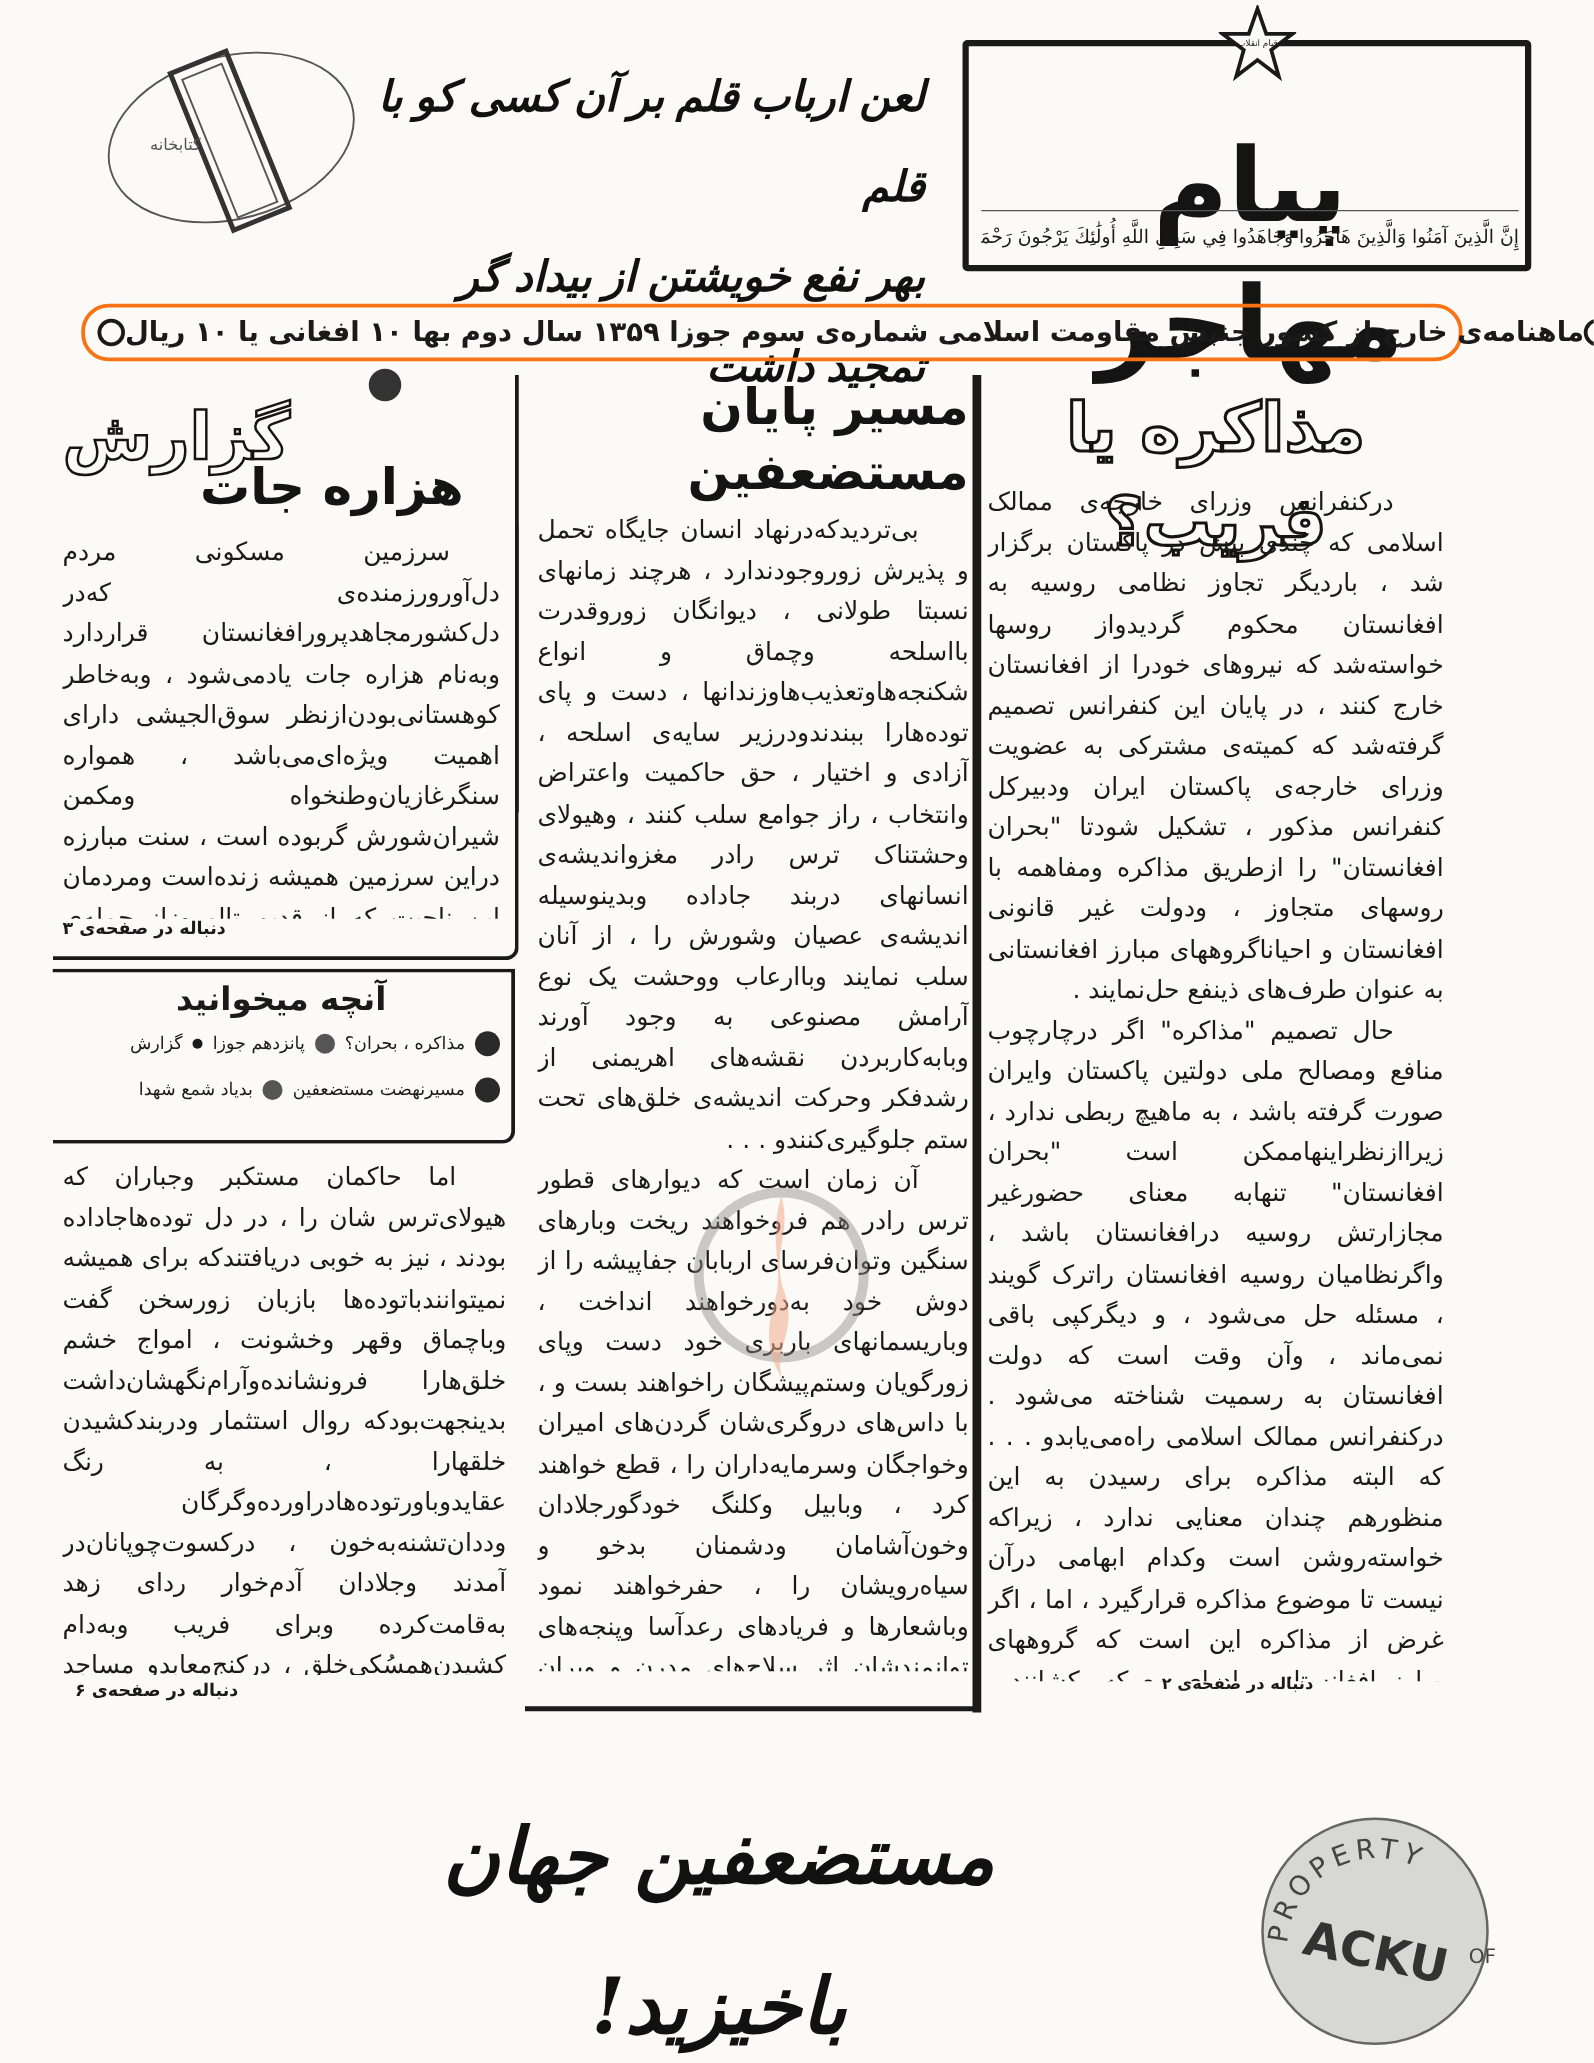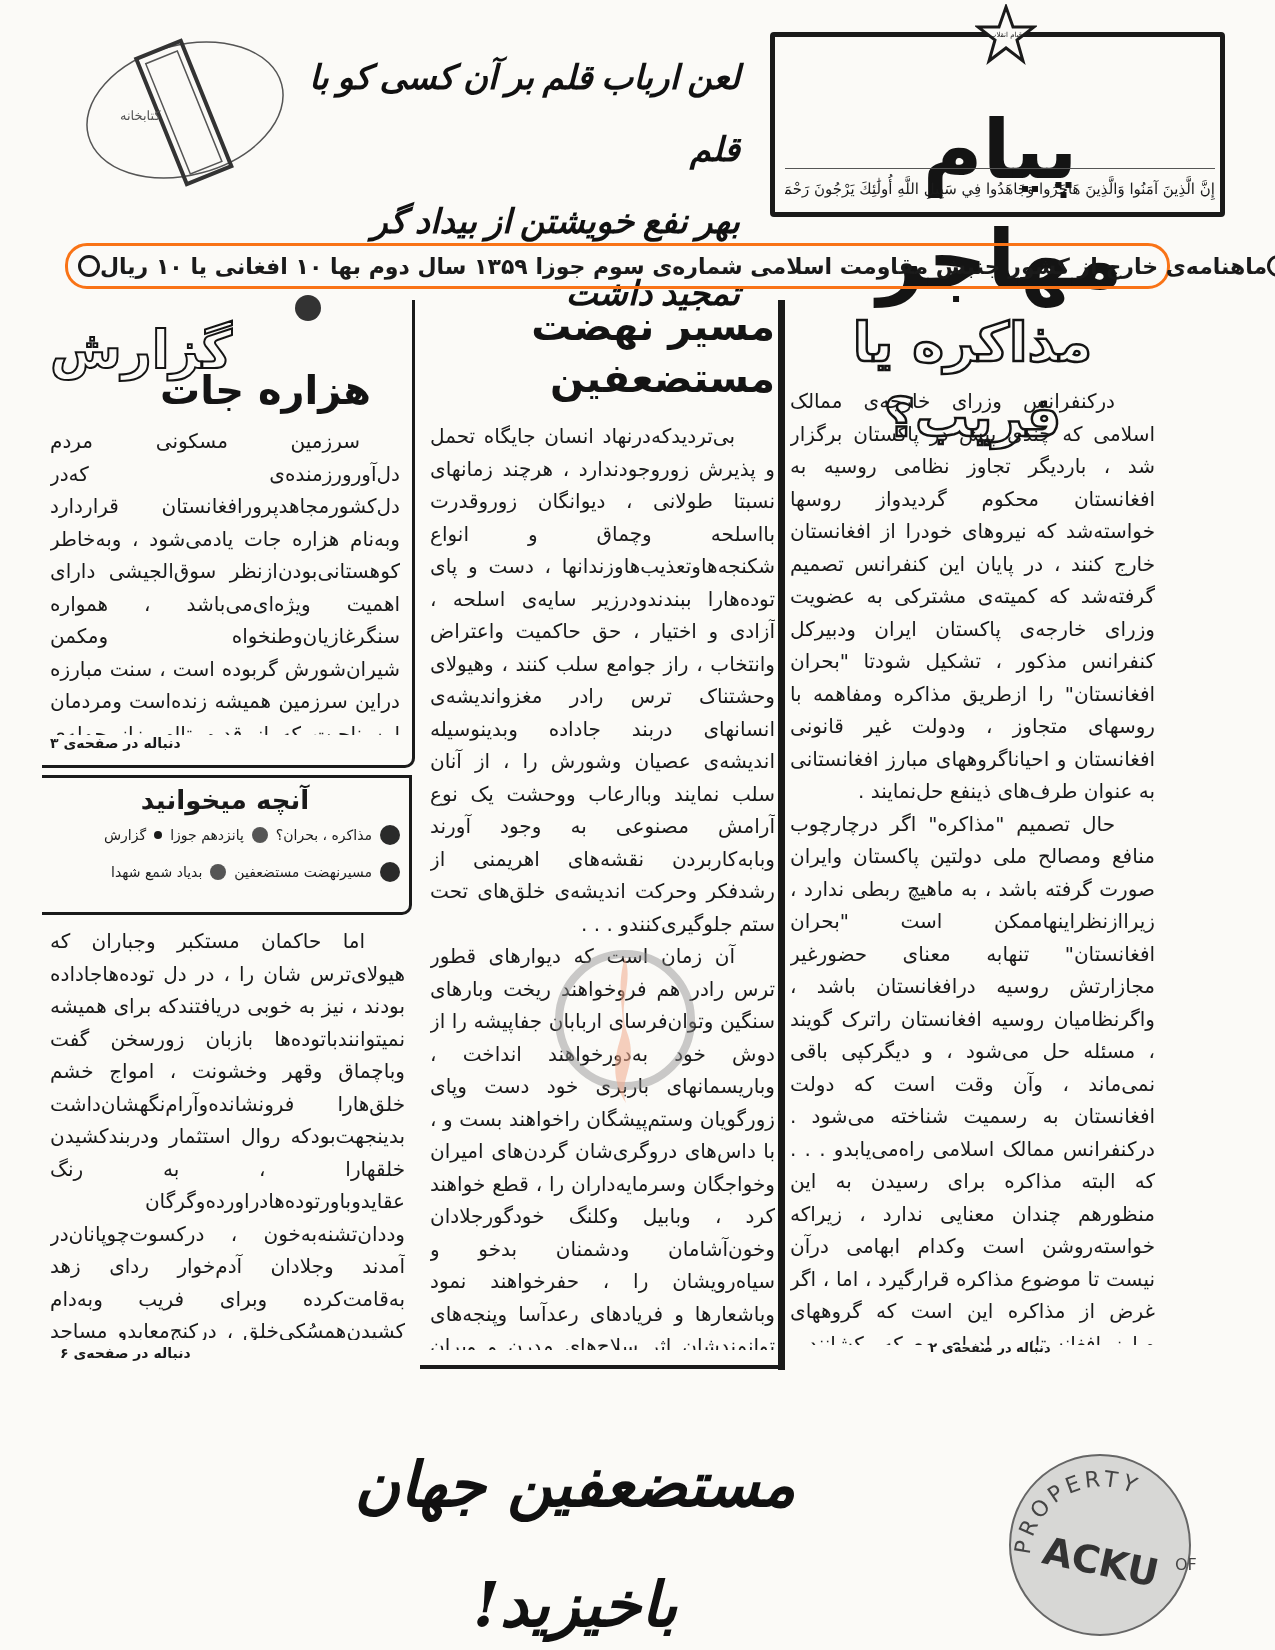--- a/index.html
+++ b/index.html
@@ -25,21 +25,21 @@
     color:#141414;
     margin-top:40px;
   }
   #verse-strip {
     left:785px; top:168px; width:430px; height:40px;
     border-top:1px solid #555; font-family:"DejaVu Serif", serif;
     font-size:15px; line-height:40px; text-align:center; white-space:nowrap; overflow:hidden;
   }
   #poem {
     left:300px; top:42px; width:440px; height:170px;
-    font-family:Liberation Serif, serif; font-style:italic; font-weight:bold;
+    font-family:Liberation Sans, sans-serif; font-style:italic; font-weight:bold;
     font-size:34px; line-height:72px; text-align:right; color:#111;
   }
   #library-seal { left:80px; top:25px; width:215px; height:170px; }
 
   
   #info-bar {
     left:65px; top:243px; width:1105px; height:46px;
     border:3px solid #f97316; border-radius:22px; box-sizing:border-box;
     display:flex; align-items:center; justify-content:space-between; padding:0 10px;
   }
@@ -63,21 +63,21 @@
     color:#fbfaf7; -webkit-text-stroke:2.5px #141414; letter-spacing:1px;
   }
   #col-right { left:790px; top:385px; width:365px; height:960px; overflow:hidden; }
   #cont-right { left:840px; top:1340px; width:300px; text-align:center; }
 
   
   #h-mid {
     left:425px; top:300px; width:350px; height:110px;
     font-weight:bold; font-size:40px; line-height:52px; direction:rtl; text-align:right; color:#141414;
   }
-  #col-mid { left:430px; top:420px; width:345px; height:930px; overflow:hidden; }
+  #col-mid { left:430px; top:407px; width:345px; height:930px; overflow:hidden; }
 
   
   #h-left-big {
     left:50px; top:315px; width:250px; height:70px;
     font-weight:bold; font-size:52px; line-height:70px; direction:rtl; text-align:left;
     color:#fbfaf7; -webkit-text-stroke:2px #141414;
   }
   #bullet-dot { left:295px; top:295px; width:26px; height:26px; border-radius:50%; background:#333; }
   #h-left-sub {
     left:160px; top:360px; width:250px; height:60px;
@@ -149,21 +149,21 @@
 
 <div id="h-right" class="abs">مذاکره یا فریب؟</div>
 <div id="col-right" class="abs col-text">
   <p>درکنفرانس وزرای خارجه‌ی ممالک اسلامی که چندی پیش در پاکستان برگزار شد ، باردیگر تجاوز نظامی روسیه به افغانستان محکوم گردیدواز روسها خواسته‌شد که نیروهای خودرا از افغانستان خارج کنند ، در پایان این کنفرانس تصمیم گرفته‌شد که کمیته‌ی مشترکی به عضویت وزرای خارجه‌ی پاکستان ایران ودبیرکل کنفرانس مذکور ، تشکیل شودتا "بحران افغانستان" را ازطریق مذاکره ومفاهمه با روسهای متجاوز ، ودولت غیر قانونی افغانستان و احیاناگروههای مبارز افغانستانی به عنوان طرف‌های ذینفع حل‌نمایند .</p>
   <p>حال تصمیم "مذاکره" اگر درچارچوب منافع ومصالح ملی دولتین پاکستان وایران صورت گرفته باشد ، به ماهیچ ربطی ندارد ، زیراازنظراینهاممکن است "بحران افغانستان" تنهابه معنای حضورغیر مجازارتش روسیه درافغانستان باشد ، واگرنظامیان روسیه افغانستان راترک گویند ، مسئله حل می‌شود ، و دیگرکپی باقی نمی‌ماند ، وآن وقت است که دولت افغانستان به رسمیت شناخته می‌شود . درکنفرانس ممالک اسلامی راه‌می‌یابدو . . . که البته مذاکره برای رسیدن به این منظورهم چندان معنایی ندارد ، زیراکه خواسته‌روشن است وکدام ابهامی درآن نیست تا موضوع مذاکره قرارگیرد ، اما ، اگر غرض از مذاکره این است که گروههای مبارز افغانستانی رادرای معرکه بکشانند ، واز سنگر جنگ درپشت میزمذاکره بنشانند این چیزی جز قدم زدن در مسیرخواسته‌ی روسها نمی‌باشد ، چراکه این خودروسهابودندکه در آستانه‌ی تشکیل کنفرانس اسلام آباد ، پیشنهاد مذاکره کردندوبرای اولین بارپذیرفتند که در باره‌ی تخلیه‌ی افغانستان وخروج ارتش مهاجم از آن کشور ، مذاکره نمایند . این طرح راکه به یقین پس از مطالعه‌ودقت زیادی از سوی کرملین عنوان شده‌است به‌دوگونه می‌توان تلقی‌کرد :</p>
 
 </div>
 <div id="cont-right" class="abs cont-note">دنباله در صفحه‌ی ۲</div>
 
 <div id="h-mid" class="abs">
-  <div>مسیر نهضت</div>
+  <div>مسیر پایان</div>
   <div>مستضعفین</div>
 </div>
 <div id="col-mid" class="abs col-text">
   <p>بی‌تردیدکه‌درنهاد انسان جایگاه تحمل و پذیرش زوروجودندارد ، هرچند زمانهای نسبتا طولانی ، دیوانگان زوروقدرت بااسلحه وچماق و انواع شکنجه‌هاوتعذیب‌هاوزندانها ، دست و پای توده‌هارا ببندندودرزیر سایه‌ی اسلحه ، آزادی و اختیار ، حق حاکمیت واعتراض وانتخاب ، راز جوامع سلب کنند ، وهیولای وحشتناک ترس رادر مغزواندیشه‌ی انسانهای دربند جاداده وبدینوسیله اندیشه‌ی عصیان وشورش را ، از آنان سلب نمایند وباارعاب ووحشت یک نوع آرامش مصنوعی به وجود آورند وبابه‌کاربردن نقشه‌های اهریمنی از رشدفکر وحرکت اندیشه‌ی خلق‌های تحت ستم جلوگیری‌کنندو . . .</p>
   <p>آن زمان است که دیوارهای قطور ترس رادر هم فروخواهند ریخت وبارهای سنگین وتوان‌فرسای اربابان جفاپیشه را از دوش خود به‌دورخواهند انداخت ، وباریسمانهای باربری خود دست وپای زورگویان وستم‌پیشگان راخواهند بست و ، با داس‌های دروگری‌شان گردن‌های امیران وخواجگان وسرمایه‌داران را ، قطع خواهند کرد ، وبابیل وکلنگ خودگورجلادان وخون‌آشامان ودشمنان بدخو و سیاه‌رویشان را ، حفرخواهند نمود وباشعارها و فریادهای رعدآسا وپنجه‌های توانمندشان اثر سلاح‌های مدرن و ویران گر راخنثی و کاخ‌های ستم وپایگاه‌های وحشیگری وجنایت راویران خواهندکردو . .</p>
 
 </div>
 
 <div id="watermark" class="abs"></div>
 <svg id="watermark-flame" class="abs" viewBox="0 0 34 150">

